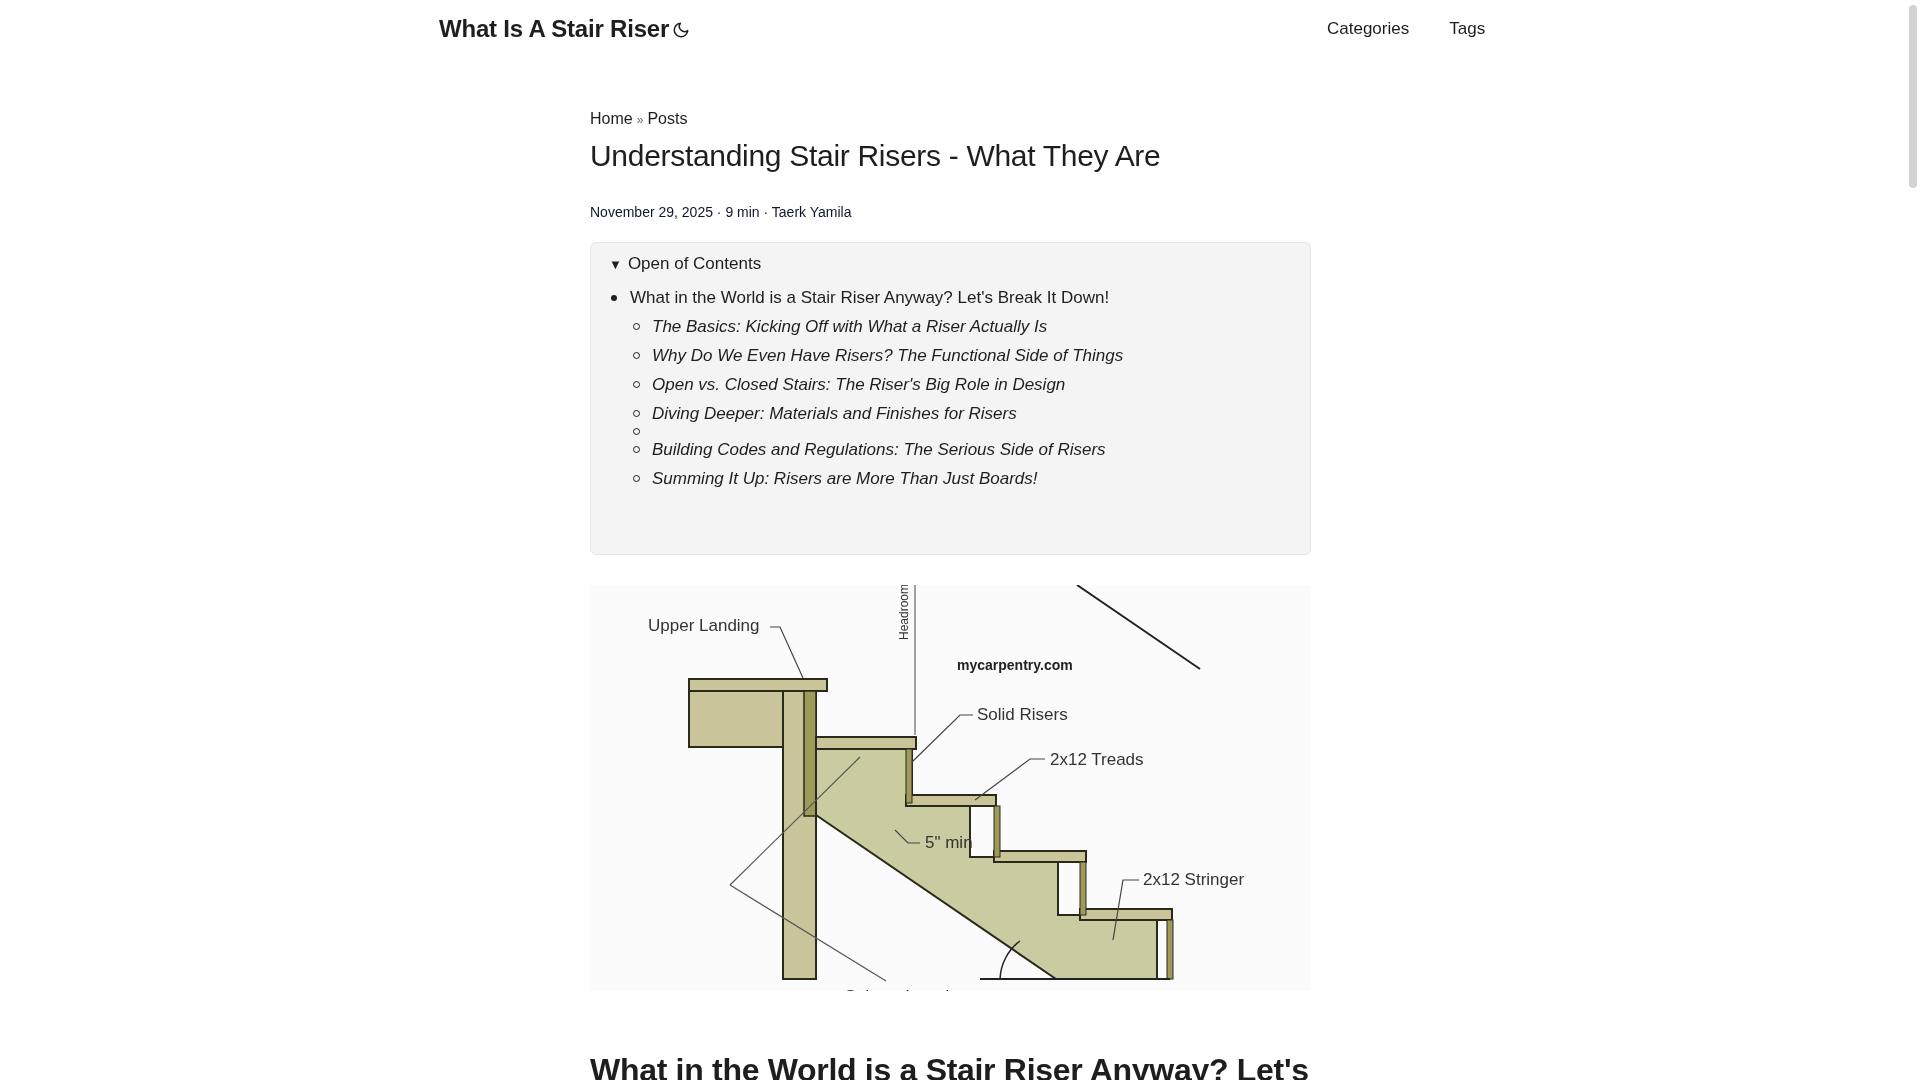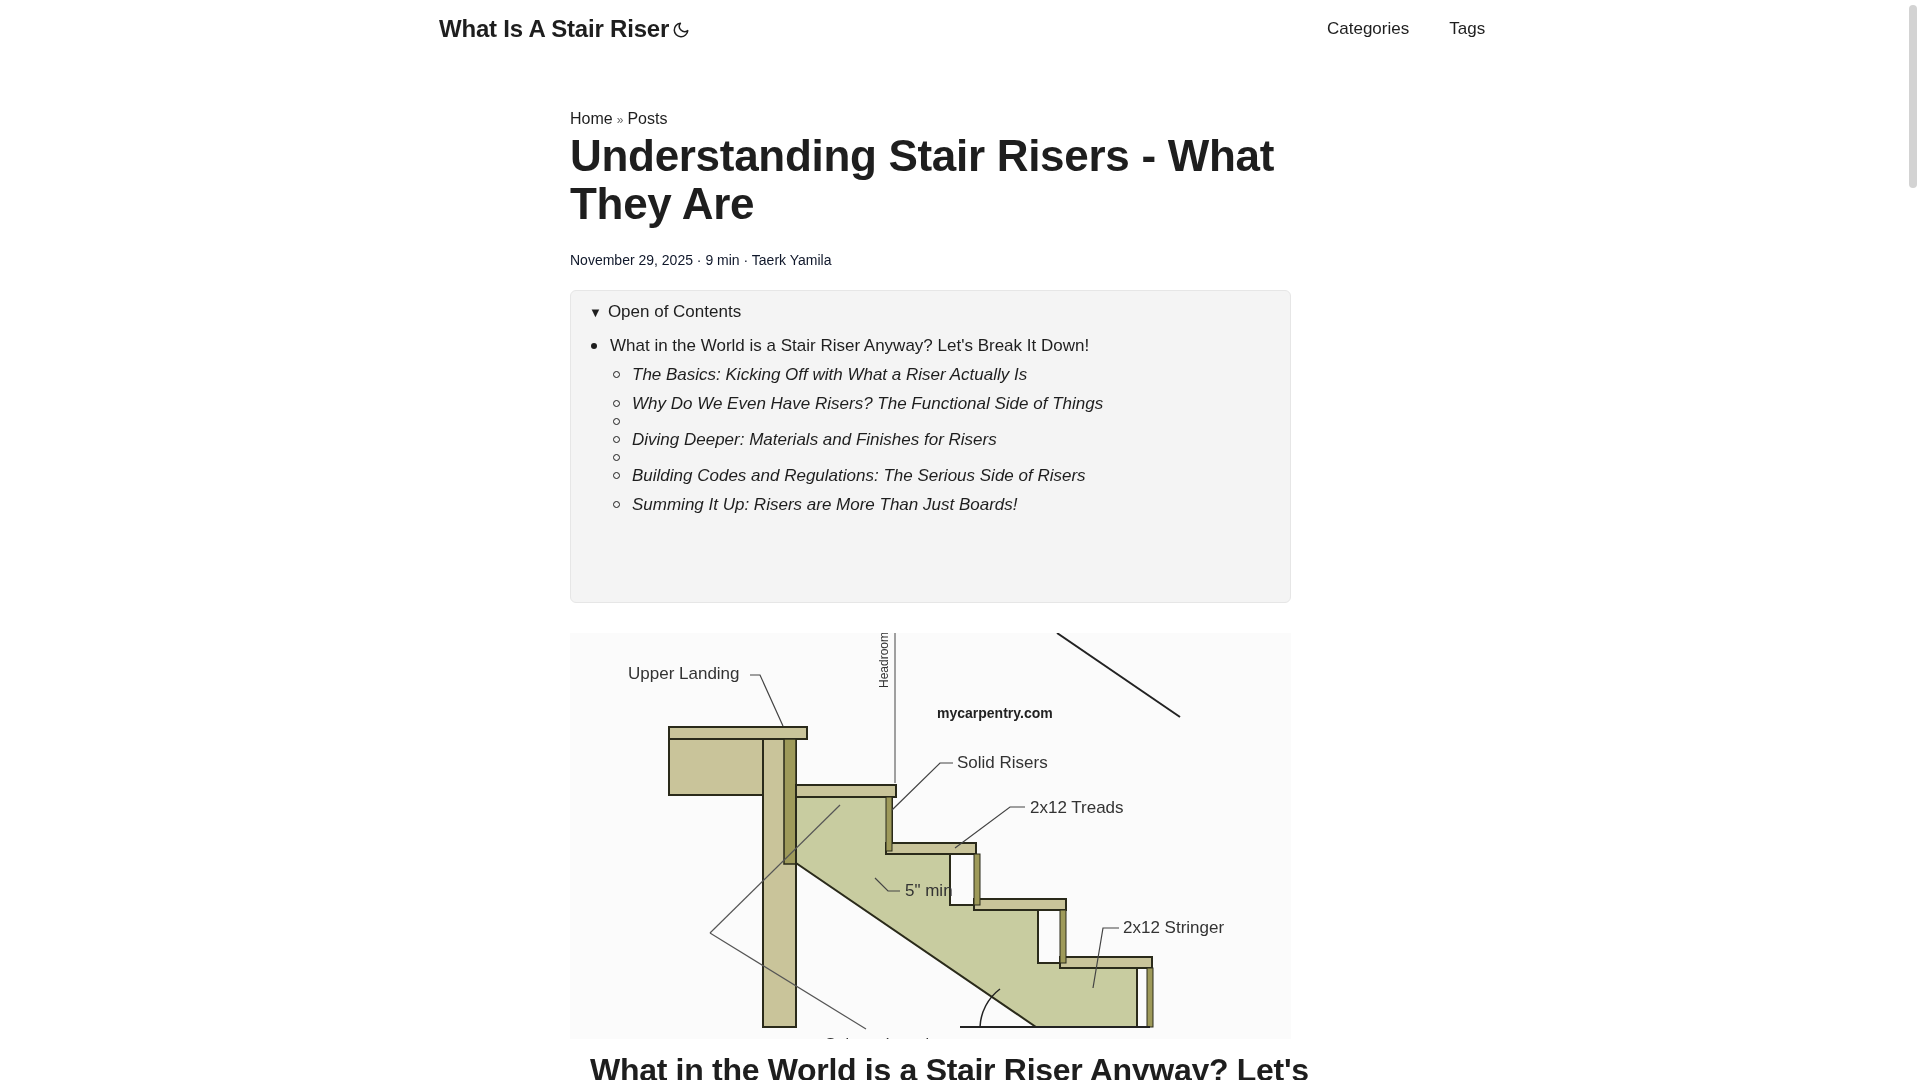--- a/index.html
+++ b/index.html
@@ -5,25 +5,25 @@
   * { box-sizing: border-box; margin: 0; padding: 0; }
   html, body { width: 1920px; height: 1080px; overflow: hidden; background: #ffffff; }
   body { font-family: "Liberation Sans", "DejaVu Sans", sans-serif; color: #1e1e1e; position: relative; }
 
   .header { position: absolute; top: 0; left: 0; width: 1905px; height: 60px; padding-left: 40px; }
   .logo { position: absolute; left: 439px; top: 15px; font-size: 24px; font-weight: 700; color: #1e1e1e; text-decoration: none; letter-spacing: -0.2px; }
   .theme-toggle { position: absolute; left: 672px; top: 20px; width: 18px; height: 20px; cursor: pointer; }
   .nav { position: absolute; top: 19px; left: 1327px; display: flex; gap: 40px; }
   .nav a { font-size: 17px; color: #1e1e1e; text-decoration: none; }
 
-  .main { position: absolute; left: 570px; top: 110px; width: 721px; }
+  .main { position: absolute; left: 590px; top: 110px; width: 721px; }
   .breadcrumb { font-size: 16px; color: #1e1e1e; display: flex; align-items: baseline; gap: 4px; }
   .breadcrumb a { color: #1e1e1e; text-decoration: none; }
   .breadcrumb .sep { font-size: 12px; color: #6b6b6b; }
-  .post-title { margin-top: 4px; font-size: 44px; line-height: 48px; font-weight: 700; color: #1e1e1e; letter-spacing: -0.3px; }
+  .post-title { margin-top: 4px; font-size: 30px; line-height: 48px; font-weight: 400; color: #1e1e1e; letter-spacing: -0.3px; }
   .meta { margin-top: 24px; font-size: 14px; color: #0f172a; }
 
   .toc { margin-top: 22px; background: #f4f4f4; border: 1px solid #e6e6e6; border-radius: 6px; padding: 11px 18px 14px 18px; height: 313px; }
   .toc-summary { font-size: 17px; font-weight: 500; color: #1e1e1e; display: flex; align-items: center; gap: 6px; cursor: pointer; }
   .toc-summary .tri { font-size: 13px; }
   .toc ul { list-style: none; }
   .toc .lvl1 { margin-top: 9px; }
   .toc .lvl1 > li > a { display: flex; align-items: center; font-size: 17px; color: #1e1e1e; text-decoration: none; line-height: 29px; }
   .bullet-disc { width: 6px; height: 6px; border-radius: 50%; background: #1e1e1e; margin-right: 13px; margin-left: 2px; flex: none; }
   .toc .lvl2 { padding-left: 24px; }
@@ -83,20 +83,21 @@
             </li>
           <li>
               <a>
                 <span class="bullet-circle"></span>
                 <span>Why Do We Even Have Risers? The Functional Side of Things</span>
               </a>
             </li>
           <li>
               <a>
                 <span class="bullet-circle"></span>
+                <span>Open vs. Closed Stairs: The Riser's Big Role in Design</span>
               </a>
             </li>
           <li>
               <a>
                 <span class="bullet-circle"></span>
                 <span>Diving Deeper: Materials and Finishes for Risers</span>
               </a>
             </li>
           <li>
               <a>

